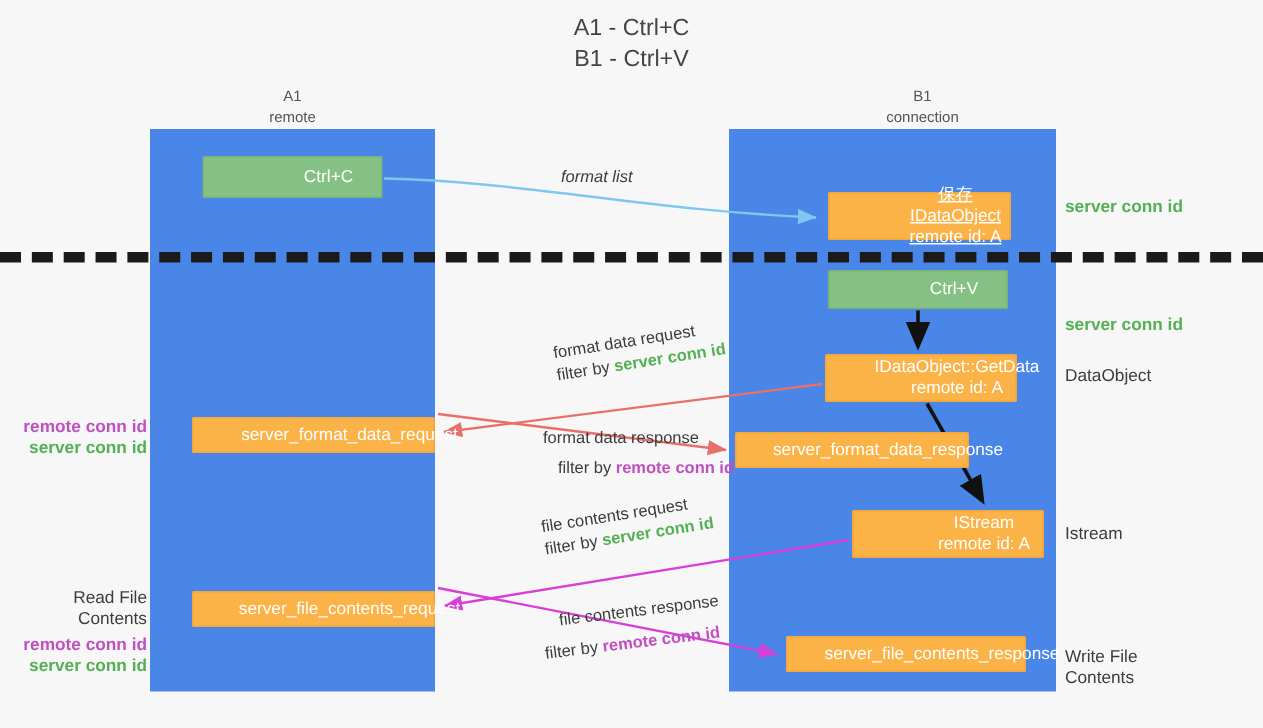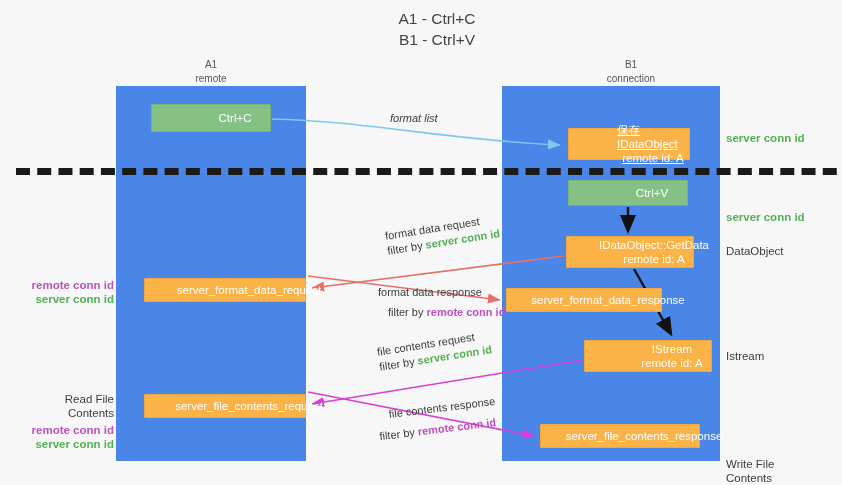--- a/index.html
+++ b/index.html
@@ -1,21 +1,21 @@
 <!DOCTYPE html>
 <html><head>
 <meta charset="utf-8">
 <style>
   html,body{margin:0;padding:0;background:#f7f7f7;}
   body{
     font-family:"Liberation Sans","DejaVu Sans",sans-serif;
     width:842px;height:485px;position:relative;overflow:hidden;
     background:#f7f7f7;color:#3c3c3c;
   }
-  #stage{position:absolute;left:16px;top:0;width:794px;height:485px;}
+  #stage{position:absolute;left:0;top:0;width:794px;height:485px;}
   .abs{position:absolute;}
 
   
   #title{
     left:0;top:8px;width:842px;text-align:center;
     font-size:15.5px;line-height:21px;color:#444;
   }
 
   
   .lane-head{
@@ -32,21 +32,21 @@
   
   #divider{
     left:0px;top:168px;width:842px;height:0;
     border-top:7px dashed #1a1a1a;
   }
 
   
   .box{
     box-sizing:border-box;
     display:flex;flex-direction:column;align-items:center;justify-content:center;
-    color:#ffffff;font-size:11.5px;line-height:14px;text-align:left;
+    color:#ffffff;font-size:11.5px;line-height:14px;text-align:center;
     border-radius:1px;
     padding-left:48px;
   }
   .box.green{background:#85c184;border:1px solid #76b376;}
   .box.orange{background:#fbb247;border:1px solid #f3a63a;}
 
   #box-ctrlc{left:135px;top:104px;width:120px;height:28px;}
   #box-idataobject{left:552px;top:128px;width:122px;height:32px;text-decoration:underline;}
   #box-ctrlv{left:552px;top:180px;width:120px;height:26px;}
   #box-getdata{left:550px;top:236px;width:128px;height:32px;}
@@ -59,21 +59,21 @@
   
   .side-note{font-size:11.5px;line-height:14px;}
   .green-txt{color:#54b054;font-weight:bold;}
   .purple-txt{color:#c14fc1;font-weight:bold;}
   .plain-txt{color:#3c3c3c;}
 
   #note-serverconn1{left:710px;top:131px;}
   #note-serverconn2{left:710px;top:210px;}
   #note-dataobject{left:710px;top:244px;}
   #note-istream{left:710px;top:349px;}
-  #note-writefile{left:710px;top:431px;margin-top:26px;}
+  #note-writefile{left:710px;top:431px;}
 
   
   #note-left-1{left:8px;top:278px;width:90px;text-align:right;}
   #note-left-2{left:8px;top:392px;width:90px;text-align:right;}
   .left-line{font-size:11.5px;line-height:14px;}
 
   
   .edge-label{font-size:11px;line-height:15px;color:#3c3c3c;white-space:nowrap;}
   #lbl-formatlist{left:374px;top:111px;font-style:italic;}
   #lbl-fdreq{left:368px;top:229px;transform:rotate(-9deg);transform-origin:left top;}

